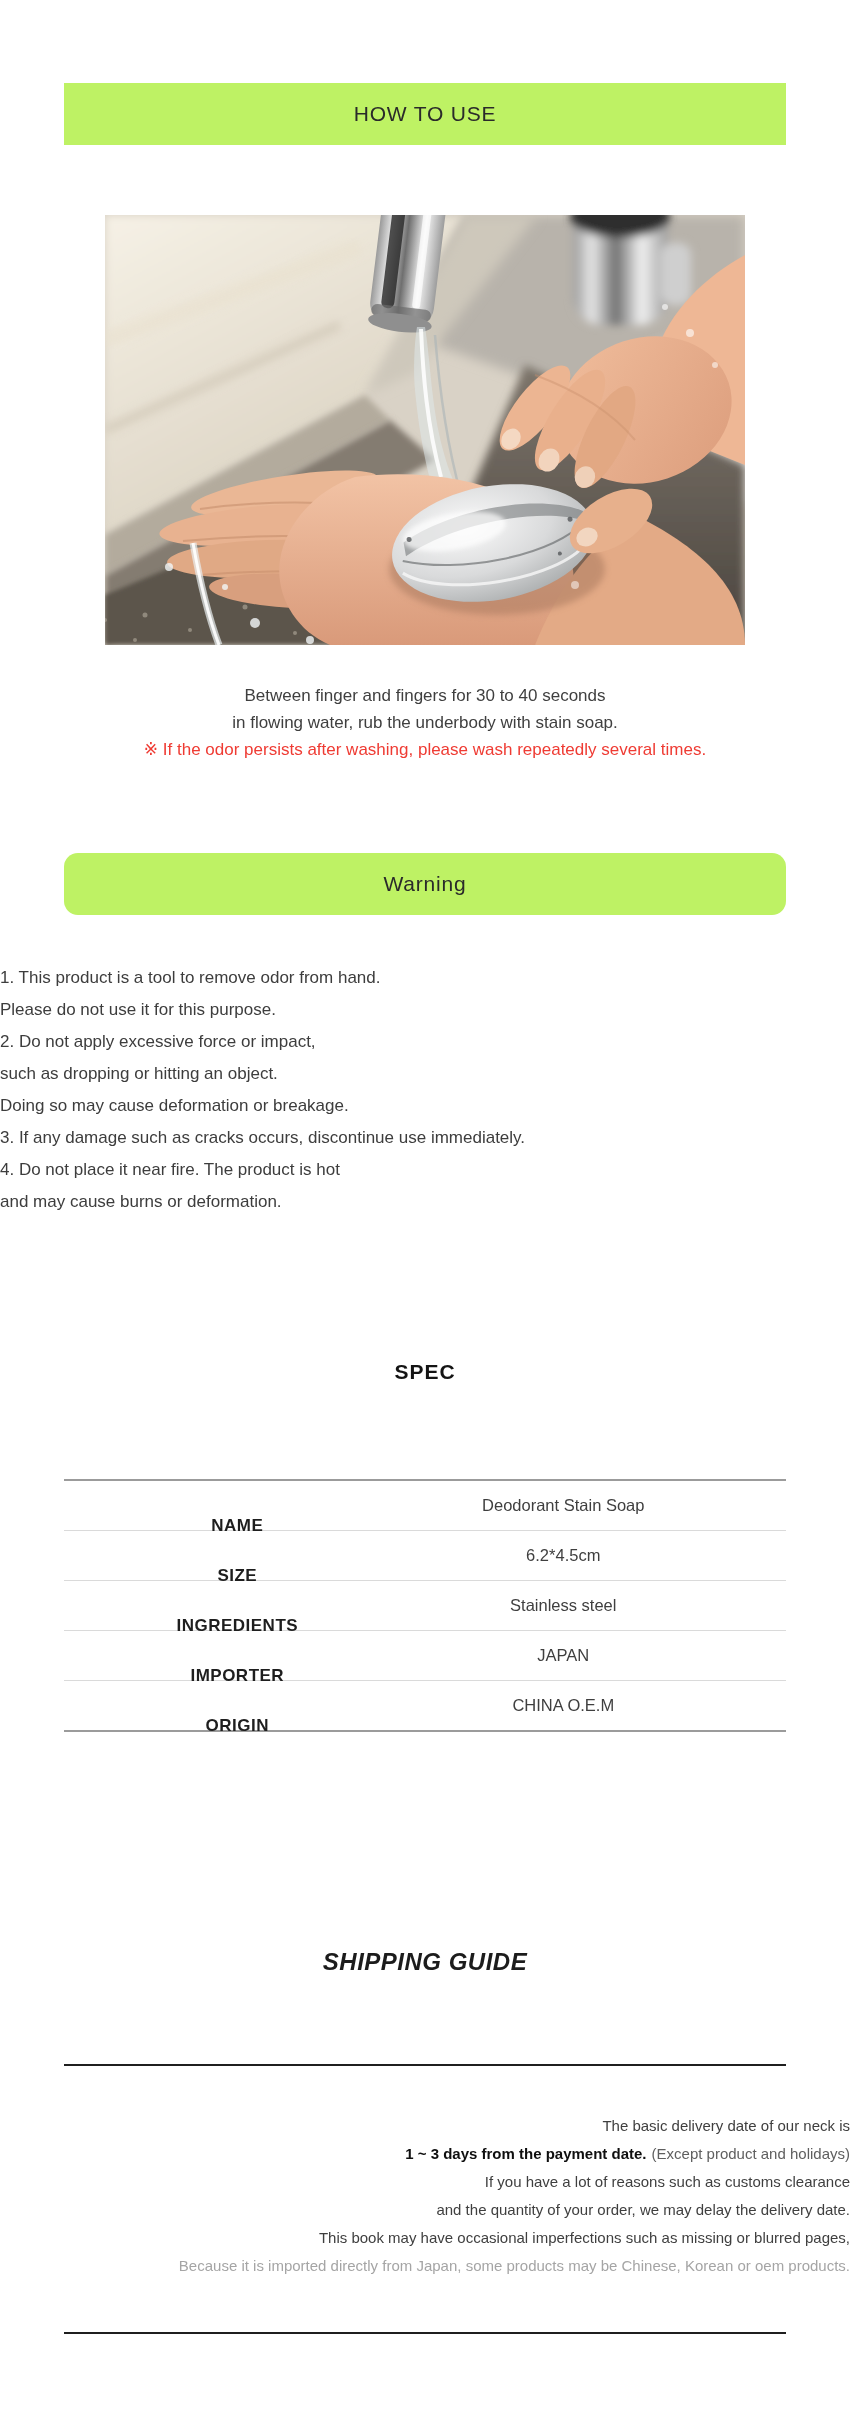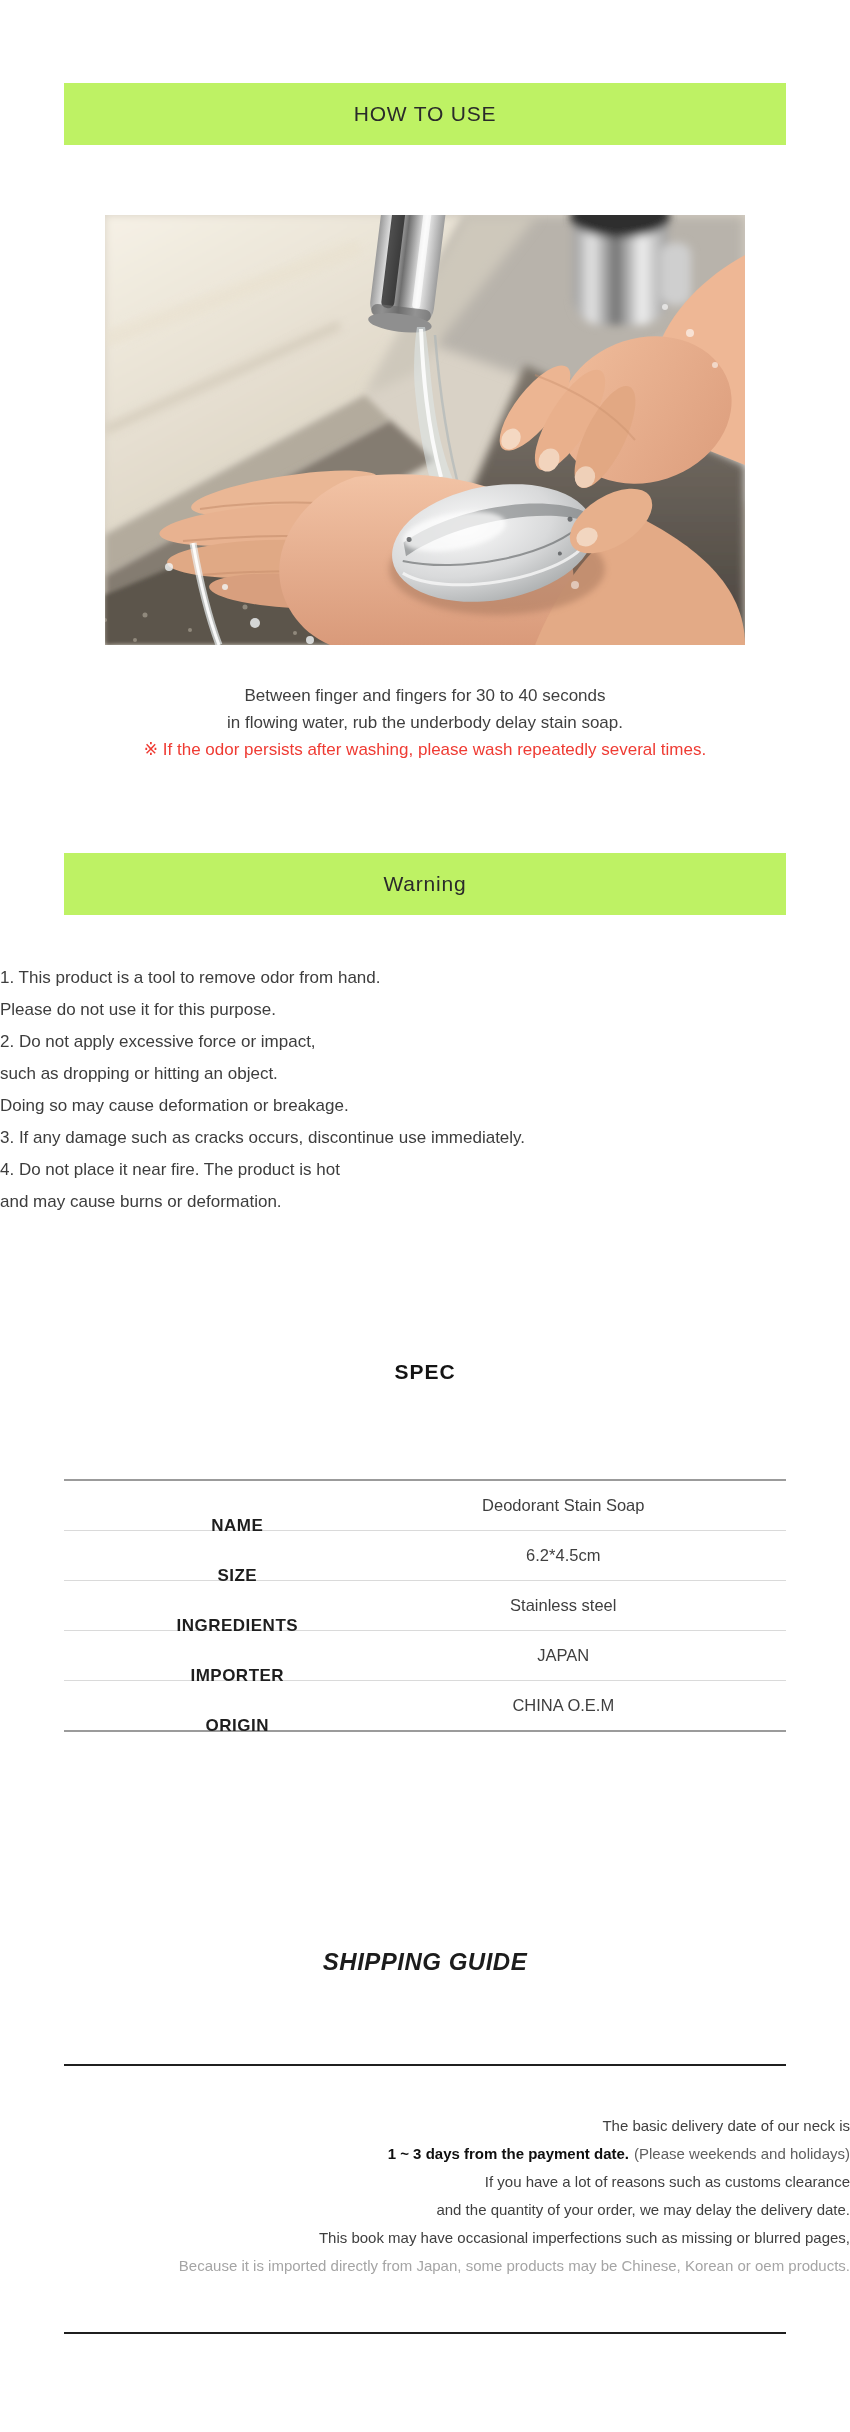--- a/index.html
+++ b/index.html
@@ -11,21 +11,21 @@
   }
 
   
   .band {
     position:absolute; left:64px; width:722px; height:62px;
     background:#bef264;
     display:flex; align-items:center; justify-content:center;
     font-size:21px; color:#2a2a2a; letter-spacing:0.8px;
   }
   #band-howto   { top:83px; }
-  #band-warning { top:853px; }
+  #band-warning { top:853px;border-radius:14px; }
 
   
   .photo { position:absolute; left:105px; top:215px; width:640px; height:430px; overflow:hidden; }
   .photo svg { width:100%; height:100%; display:block; }
 
   
   .caption {
     position:absolute; left:0; top:682px; width:850px;
     text-align:center; font-size:17px; line-height:27px; color:#3f3f3f;
   }
@@ -225,21 +225,21 @@
       <circle cx="585" cy="118" r="4" fill="#ffffff" opacity="0.6"></circle>
       <circle cx="560" cy="92" r="3" fill="#ffffff" opacity="0.6"></circle>
       <circle cx="610" cy="150" r="3" fill="#ffffff" opacity="0.55"></circle>
       <circle cx="470" cy="370" r="4" fill="#ffffff" opacity="0.5"></circle>
     </g>
   </svg>
 </div>
 
 <div class="caption">
   <p>Between finger and fingers for 30 to 40 seconds</p>
-  <p>in flowing water, rub the underbody delay stain soap.</p>
+  <p>in flowing water, rub the underbody with stain soap.</p>
   <p class="alert">※ If the odor persists after washing, please wash repeatedly several times.</p>
 </div>
 
 <div class="band" id="band-warning">
   <span>Warning</span>
 </div>
 
 <div class="warning-list">
   <p>1. This product is a tool to remove odor from hand.</p>
   <p>Please do not use it for this purpose.</p>
@@ -275,20 +275,20 @@
     <div class="spec-value">CHINA O.E.M</div>
   </div>
 </div>
 
 <div class="shipping-title">SHIPPING GUIDE</div>
 
 <div class="rule" id="rule-top"></div>
 
 <div class="shipping-text">
   <p>The basic delivery date of our neck is</p>
-  <p><span class="b">1 ~ 3 days from the payment date.</span><span class="note">(Please weekends and holidays)</span></p>
+  <p><span class="b">1 ~ 3 days from the payment date.</span><span class="note">(Except product and holidays)</span></p>
   <p>If you have a lot of reasons such as customs clearance</p>
   <p>and the quantity of your order, we may delay the delivery date.</p>
   <p>This book may have occasional imperfections such as missing or blurred pages,</p>
   <p class="muted">Because it is imported directly from Japan, some products may be Chinese, Korean or oem products.</p>
 </div>
 
 <div class="rule" id="rule-bottom"></div>
 
 </body></html>

